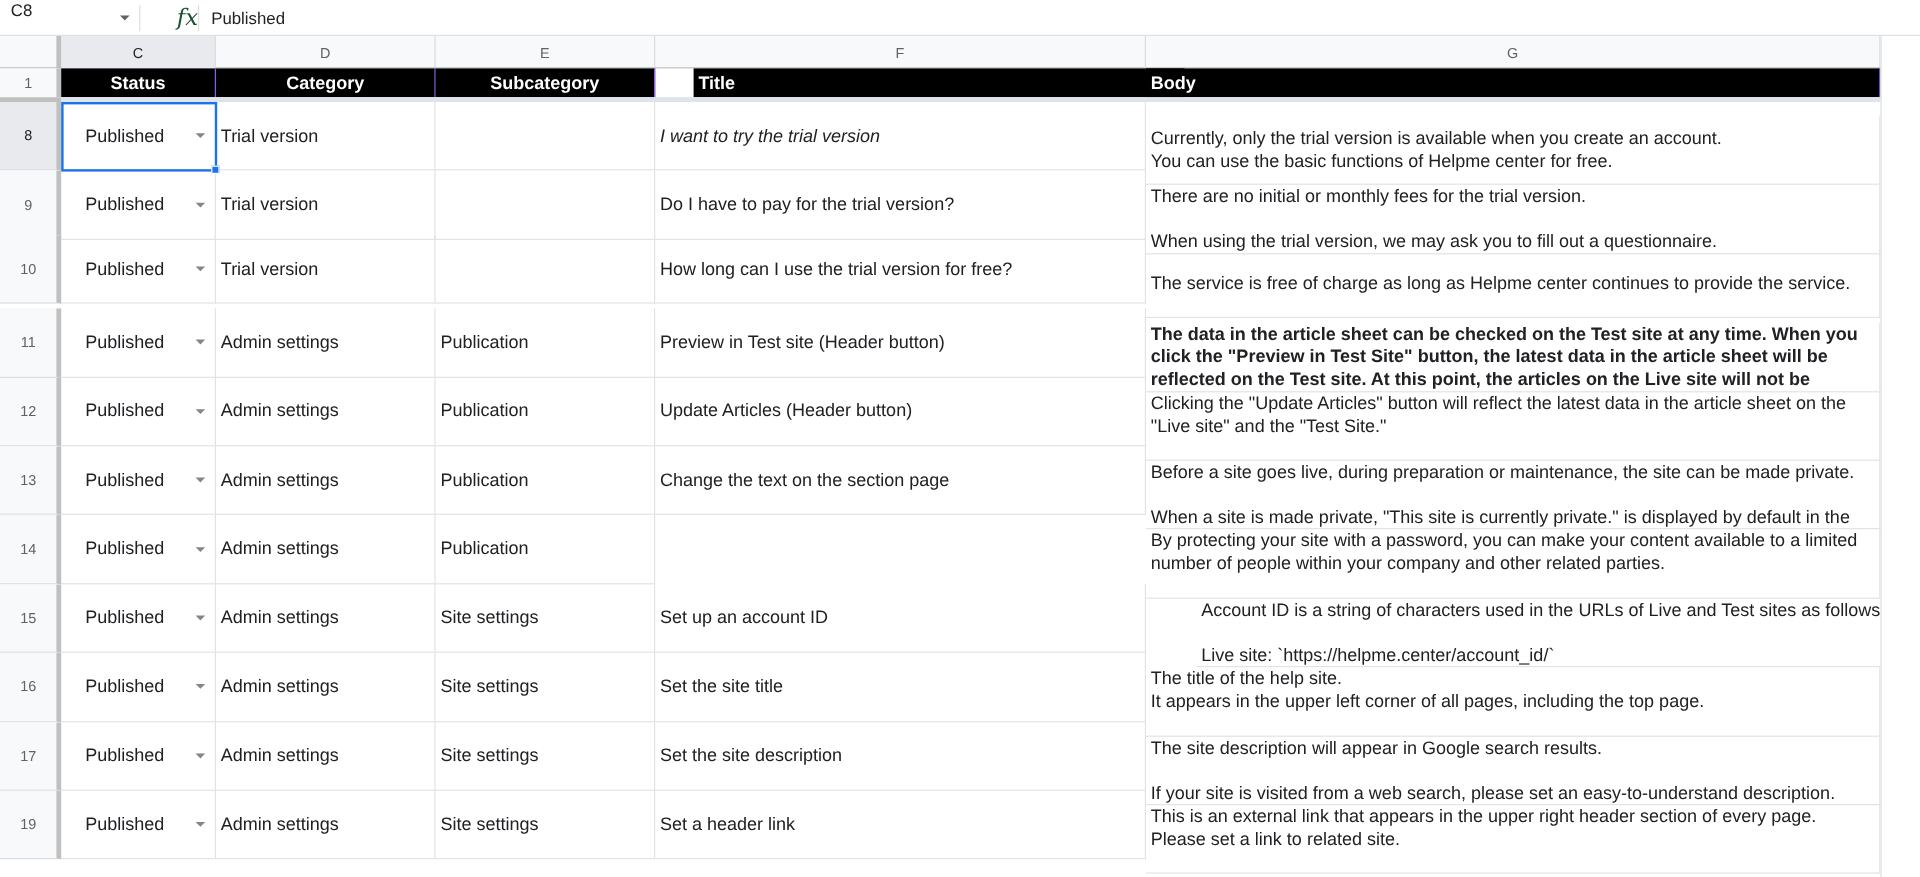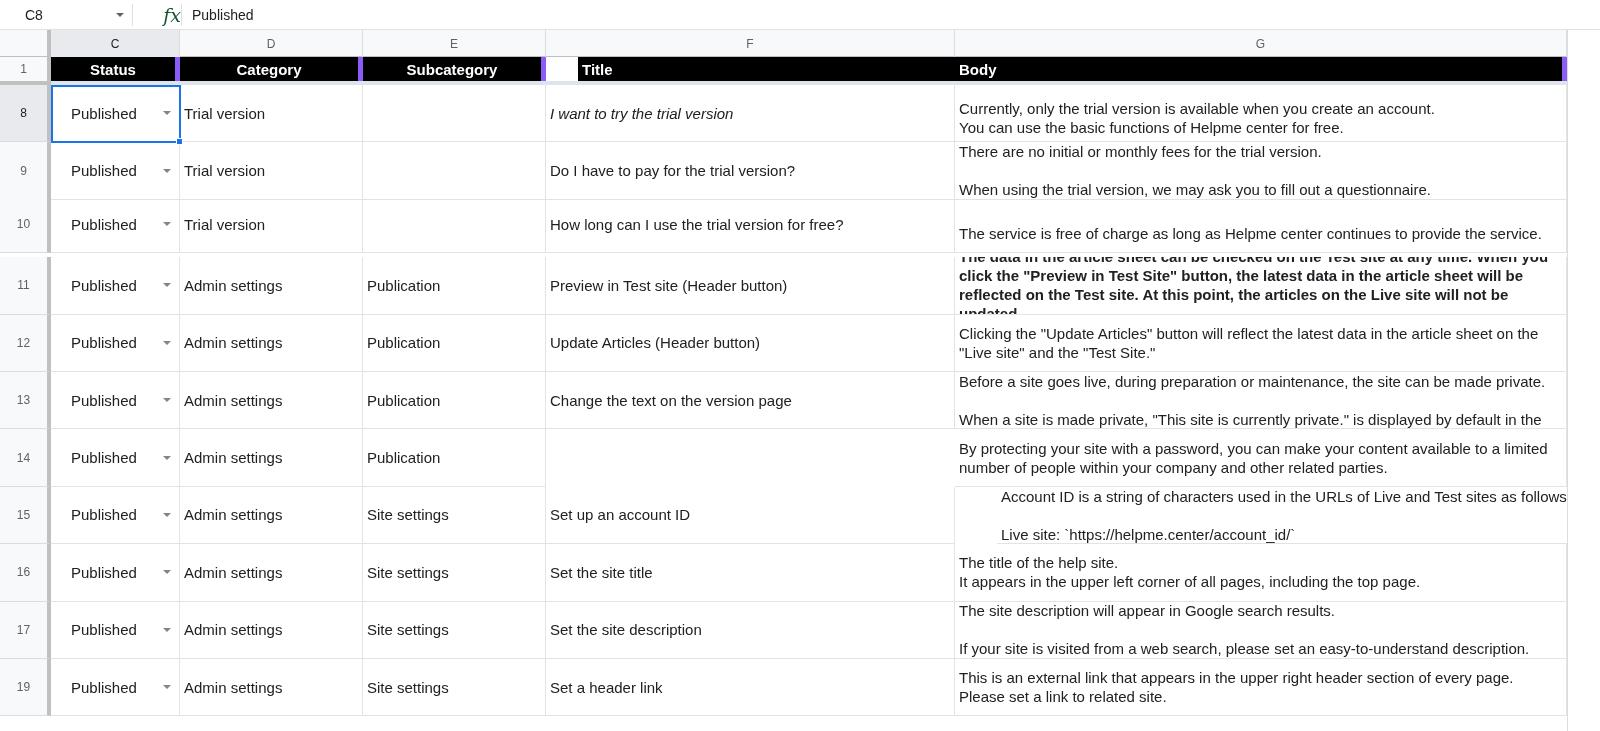--- a/index.html
+++ b/index.html
@@ -9,22 +9,22 @@
       font-family: "Liberation Sans", sans-serif;
       color: #202124;
     }
     
     .formula-bar {
       position: absolute; left: 0; top: 0; width: 1600px; height: 30px;
       background: #fff; border-bottom: 1px solid #e0e0e0;
       display: flex; align-items: center;
     }
     .namebox {
-      width: 116px; height: 30px; display: flex; align-items: center;
-      padding-left: 9px; font-size: 14px; color: #202124; position: relative; margin-left: 16px;
+      width: 116px; height: 30px; display: flex; 
+      padding-left: 9px; font-size: 14px; color: #202124; position: relative;
     }
     .namebox .caret {
       position: absolute; right: 8px; top: 13px;
       width: 0; height: 0;
       border-left: 4px solid transparent; border-right: 4px solid transparent;
       border-top: 4px solid #5f6368;
     }
     .fb-divider { width: 1px; height: 22px; background: #e0e0e0; }
     .fx {
       width: 48px; text-align: right; font-family: "DejaVu Serif", serif;
@@ -62,32 +62,32 @@
     }
     .row .rn.active { background: #e8eaed; color: #202124; }
     .cell {
       position: absolute; top: 0; height: 100%;
       border-right: 1px solid #e2e3e3; border-bottom: 1px solid #e2e3e3;
       font-size: 15px; color: #202124; overflow: hidden;
       display: flex; align-items: center; padding: 0 4px;
       white-space: nowrap;
     }
     .cell.body {
-      align-items: center; white-space: pre-wrap; line-height: 19px;
-      padding: 0 4px; font-size: 15px;
+      align-items: flex-start; white-space: pre-wrap; line-height: 19px;
+      padding: 0 4px; font-size: 15px; margin-top: 12px;
     }
     .cell.status { justify-content: flex-start; padding-left: 20px; }
     .cell.status .dd {
       position: absolute; right: 8px; top: 50%; margin-top: -2px;
       width: 0; height: 0;
       border-left: 4.5px solid transparent; border-right: 4.5px solid transparent;
       border-top: 4.5px solid #80868b;
     }
     .header-row .cell {
-      background: #000; color: #fff; font-weight: bold; border-right: 5px solid #8b5cf6;
+      background: #000; color: #fff; font-weight: bold; border-right: 1px solid #8b5cf6;
       border-bottom: none;
     }
     .header-row .cell.center { justify-content: center; }
     .frozen-sep {
       position: absolute; left: 51px; top: 51px; width: 1516px; height: 4px; background: #dfe3ec;
     }
     .frozen-sep-rn {
       position: absolute; left: 0; top: 51px; width: 51px; height: 4px; background: #c0c0c0;
     }
     .selection {
@@ -196,21 +196,21 @@
         <div class="cell body" style="left: 955px; width: 612px;"><span style="padding-top: 0px; display: block;">Clicking the "Update Articles" button will reflect the latest data in the article sheet on the "Live site" and the "Test Site."</span></div>
       </div>
       <div class="row" style="top: 342px; height: 57.4px;">
         <div class="rn">13</div>
         <div class="cell status" style="left: 51px; width: 129px;">
           <span>Published</span>
           <span class="dd"></span>
         </div>
         <div class="cell " style="left: 180px; width: 183px;">Admin settings</div>
         <div class="cell " style="left: 363px; width: 183px;">Publication</div>
-        <div class="cell " style="left: 546px; width: 409px;">Change the text on the version page</div>
+        <div class="cell " style="left: 546px; width: 409px;">Change the text on the section page</div>
         <div class="cell body" style="left: 955px; width: 612px;"><span style="padding-top: 0px; display: block;">Before a site goes live, during preparation or maintenance, the site can be made private.
 
 When a site is made private, "This site is currently private." is displayed by default in the</span></div>
       </div>
       <div class="row" style="top: 399.4px; height: 57.4px;">
         <div class="rn">14</div>
         <div class="cell status" style="left: 51px; width: 129px;">
           <span>Published</span>
           <span class="dd"></span>
         </div>

